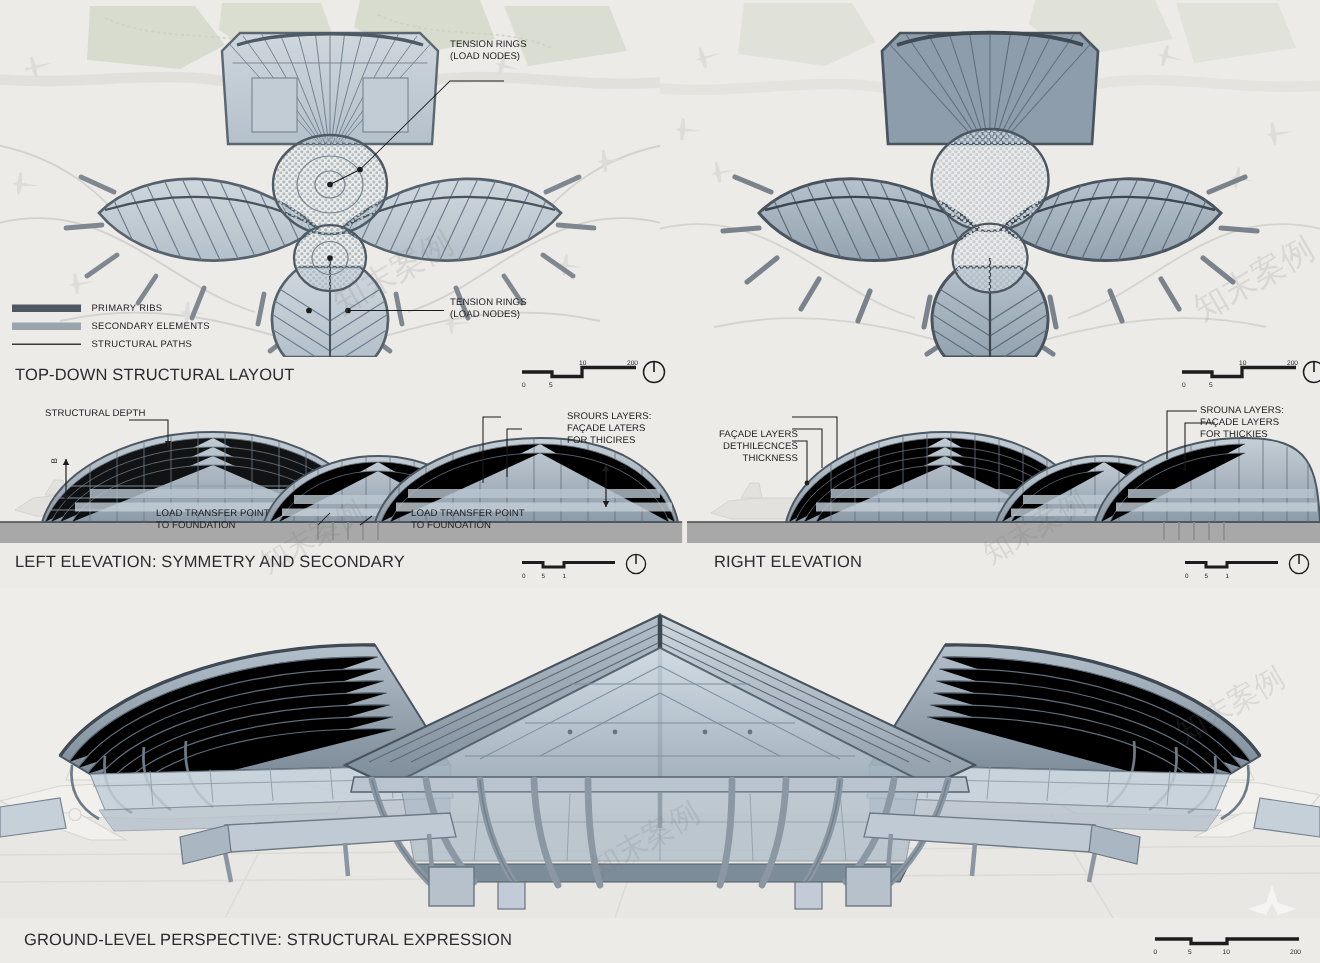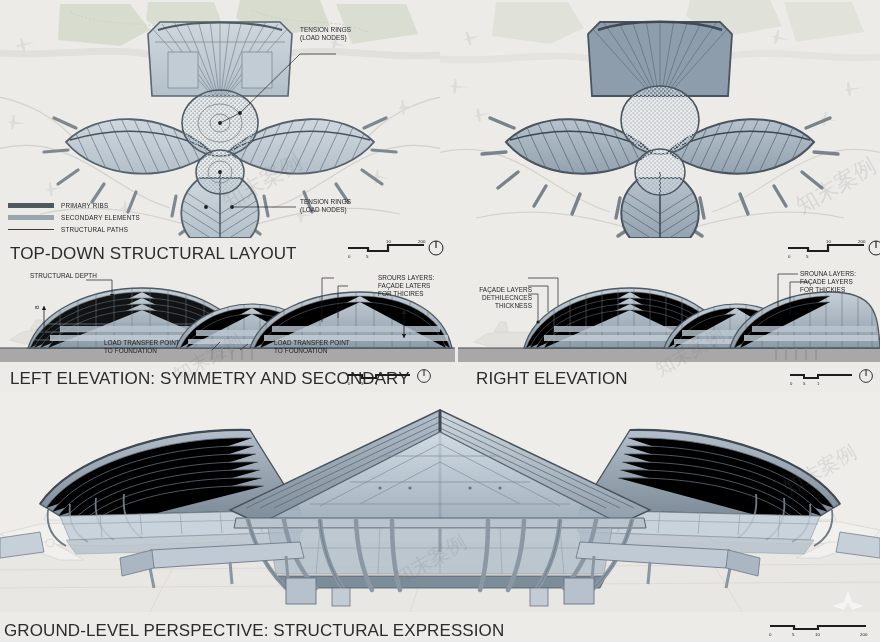--- a/index.html
+++ b/index.html
@@ -9,21 +9,21 @@
   #board{
     position:relative;width:880px;height:642px;overflow:hidden;
     background:#ecebe8;
   }
 
   
   .panel{position:absolute;overflow:hidden;}
   .svgfull{position:absolute;inset:0;width:100%;height:100%;display:block;}
 
   .sec-title{
-    position:absolute;font-size:17px;letter-spacing:.1px;
+    position:absolute;font-size:11px;letter-spacing:.1px;
     color:#2b2b2b;white-space:nowrap;font-weight:400;
   }
 
   .anno{
     position:absolute;font-size:6.4px;line-height:8.1px;color:#1d1d1d;
     letter-spacing:.05px;white-space:nowrap;
   }
   .anno.r{text-align:right;}
 
   .legend{position:absolute;left:8px;top:200px;}
@@ -963,21 +963,21 @@
         <path d="M0 146 L40 140 L44 160 L0 166 Z" fill="#c6d0d9" stroke="#74818d" stroke-width=".8"></path>
         <path d="M840 140 L880 146 L880 166 L836 160 Z" fill="#c6d0d9" stroke="#74818d" stroke-width=".8"></path>
       </g>
 
       <g opacity=".55">
         <path d="M848 198 L852 210 L864 214 L852 218 L848 210 L844 218 L832 214 L844 210 Z" fill="#ffffff"></path>
       </g>
     </svg>
   </div>
 
-  <div class="sec-title" style="left:4px;top:621px;">GROUND-LEVEL PERSPECTIVE: STRUCTURAL EXPRESSION</div>
+  <div class="sec-title" style="left:16px;top:621px;">GROUND-LEVEL PERSPECTIVE: STRUCTURAL EXPRESSION</div>
 
   <div class="scalebar" style="left:766px;top:618px;width:110px;height:22px;">
     <svg width="110" height="22" viewBox="0 0 110 22">
       <path d="M4 8 L28 8 L28 11 L52 11 L52 8 L100 8" stroke="#1d1d1d" stroke-width="2.2" fill="none"></path>
       <text x="3" y="18" font-size="4.4" fill="#1d1d1d" font-family="Liberation Sans, sans-serif">0</text>
       <text x="26" y="18" font-size="4.4" fill="#1d1d1d" font-family="Liberation Sans, sans-serif">5</text>
       <text x="49" y="18" font-size="4.4" fill="#1d1d1d" font-family="Liberation Sans, sans-serif">10</text>
       <text x="94" y="18" font-size="4.4" fill="#1d1d1d" font-family="Liberation Sans, sans-serif">200</text>
     </svg>
   </div>

